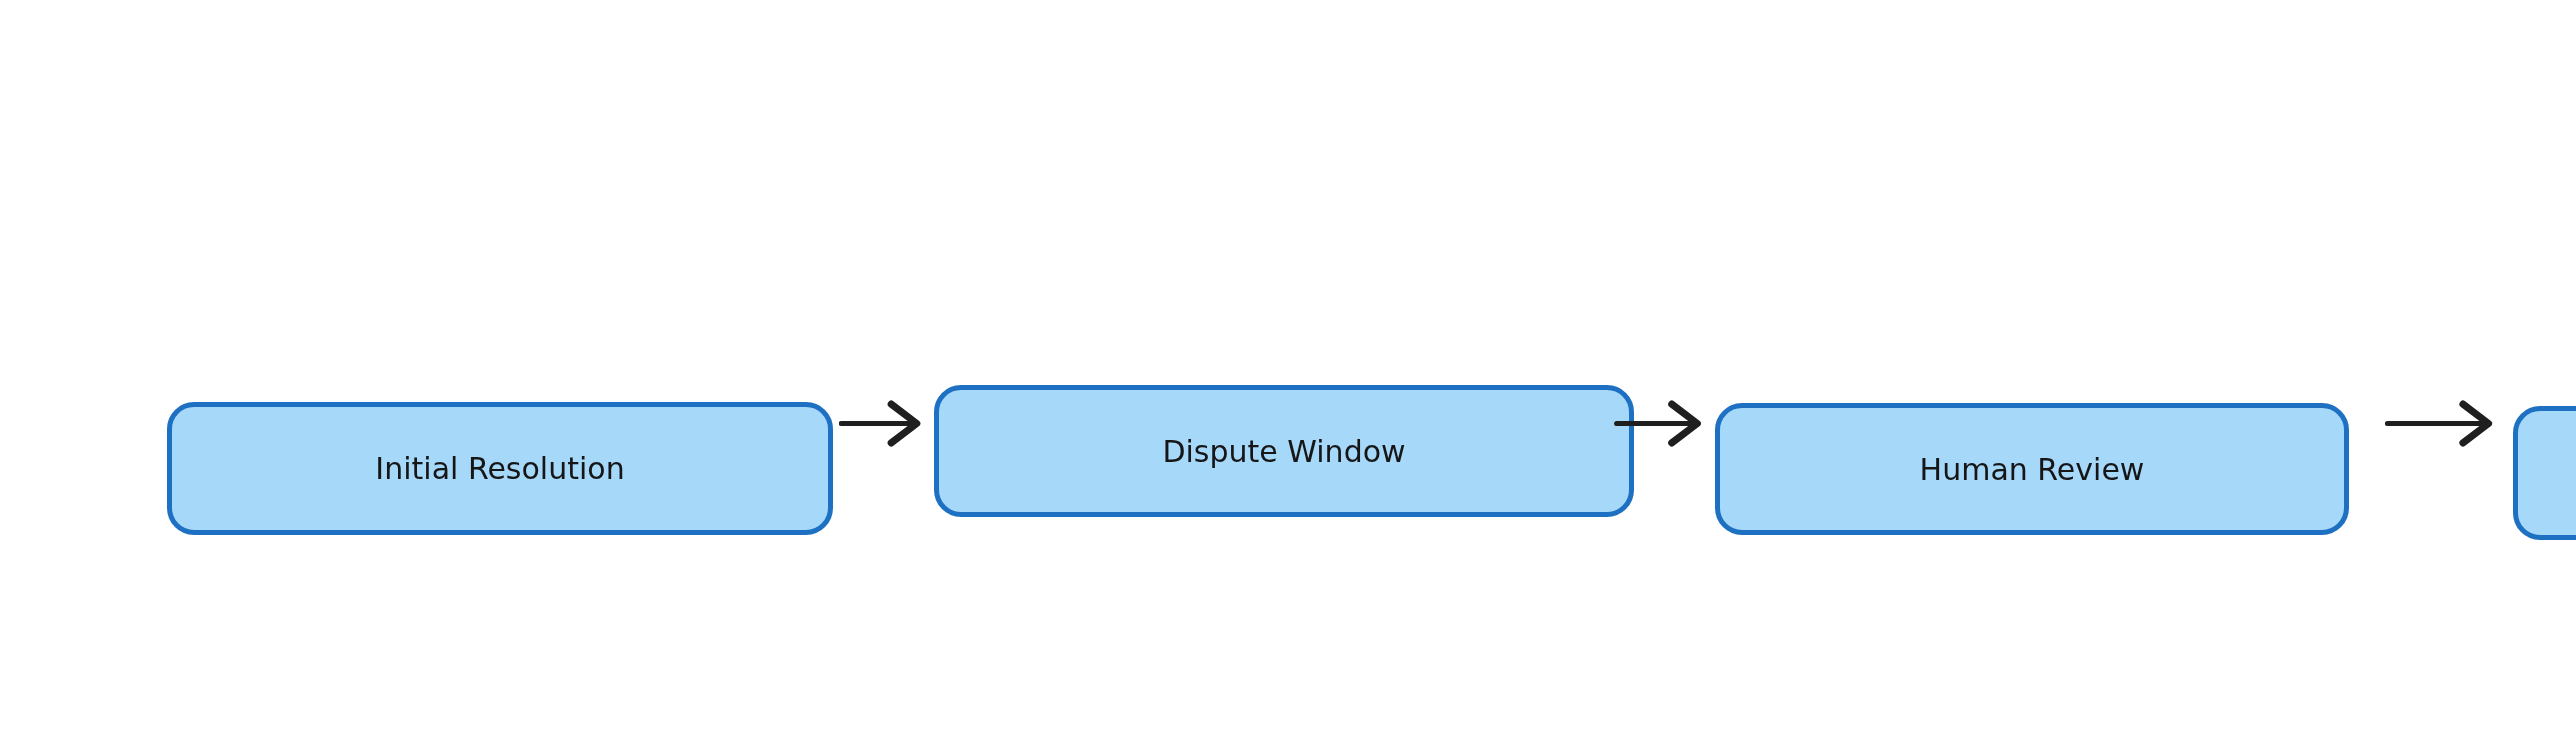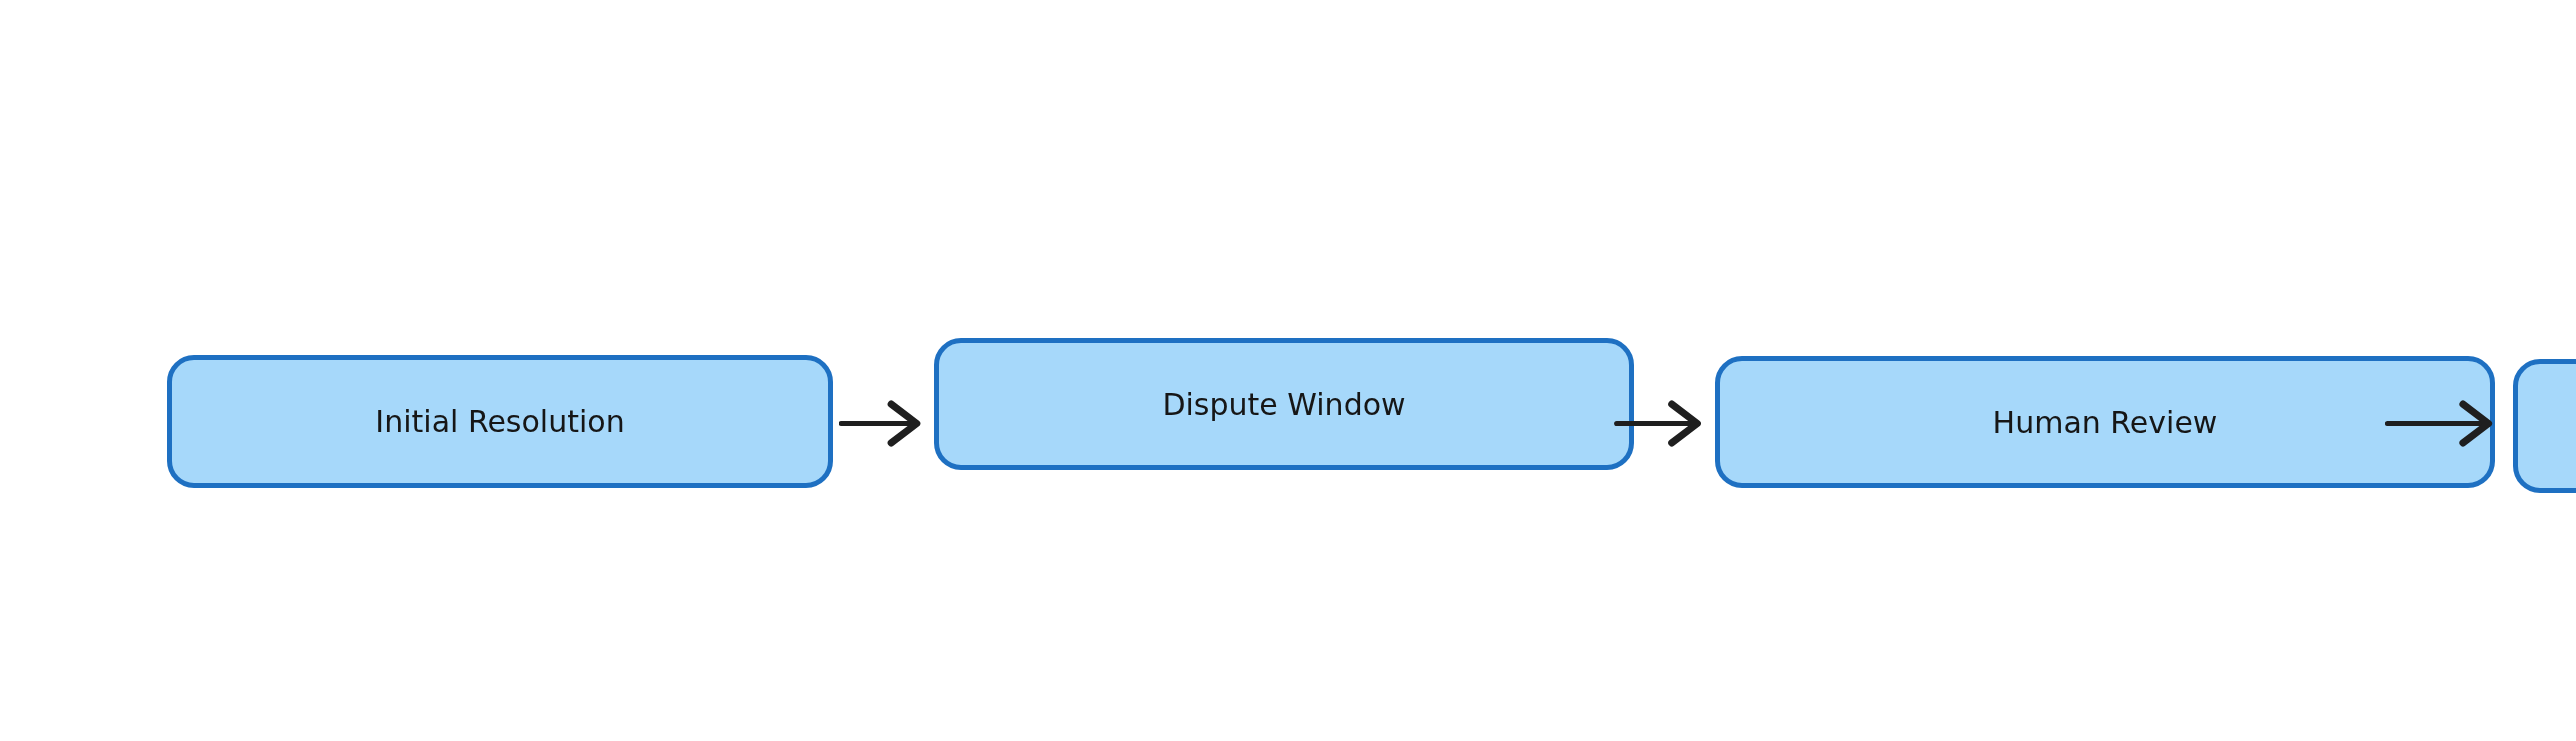--- a/index.html
+++ b/index.html
@@ -30,29 +30,30 @@
   .flow-node {
     position: absolute;
     box-sizing: border-box;
     background: #a6d8fa;
     border: 5.2px solid #1e70c2;
     border-radius: 27px;
     display: flex;
     align-items: center;
     justify-content: center;
     text-align: left;
+    margin-top: 47px;
   }
   .flow-node .node-label {
     font-size: 30px;
     color: #161616;
     white-space: nowrap;
   }
   .node-1 { left: 167px;  top: 355px; width: 666px; height: 133px; }
   .node-2 { left: 934px; top: 338px; width: 700px; height: 132px; }
-  .node-3 { left: 1715px; top: 356px; width: 780px; height: 132px; }
+  .node-3 { left: 1715px; top: 356px; width: 634px; height: 132px; }
   .node-4 { left: 2513px; top: 359px; width: 668px; height: 134px; }
   .flow-arrow {
     position: absolute;
     top: 399px;
     height: 49px;
     display: block;
   }
   .arrow-1 { left: 839px; width: 82px; }
   .arrow-2 { left: 1614px; width: 88px; }
   .arrow-3 { left: 2385px; width: 108px; }

